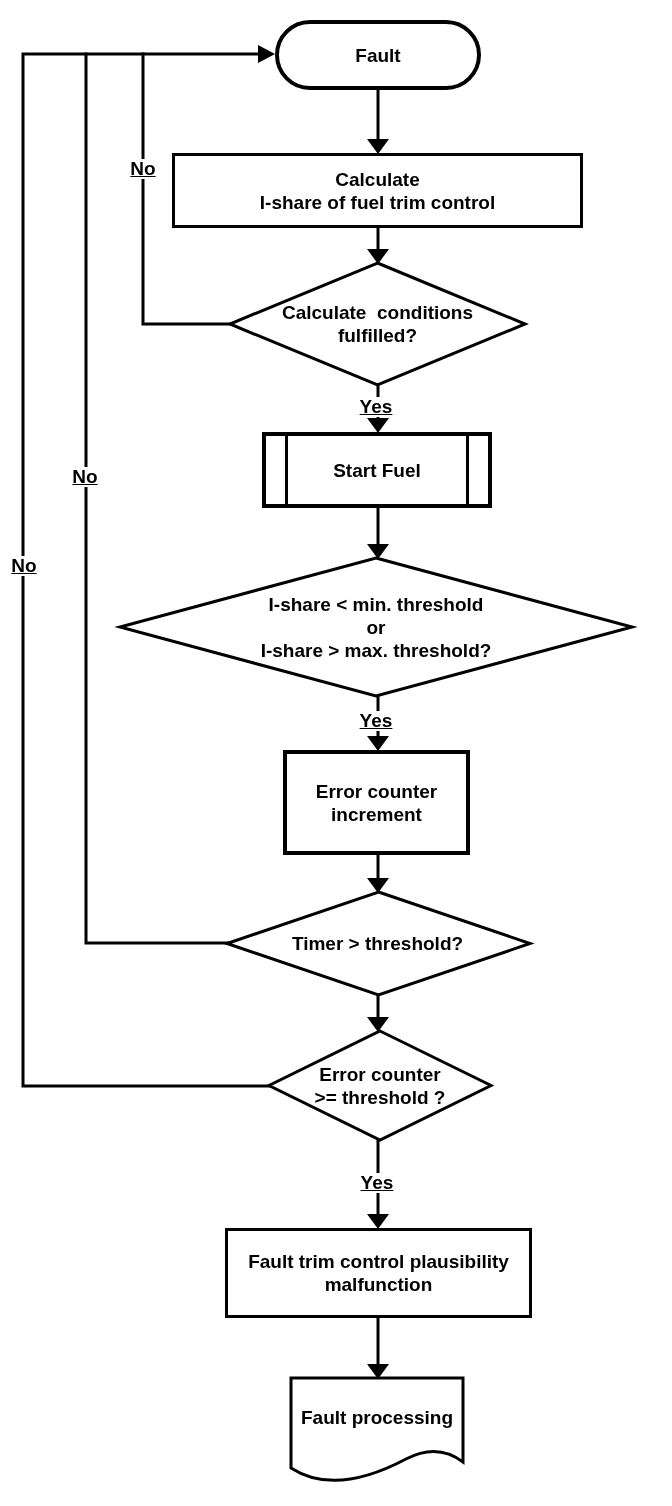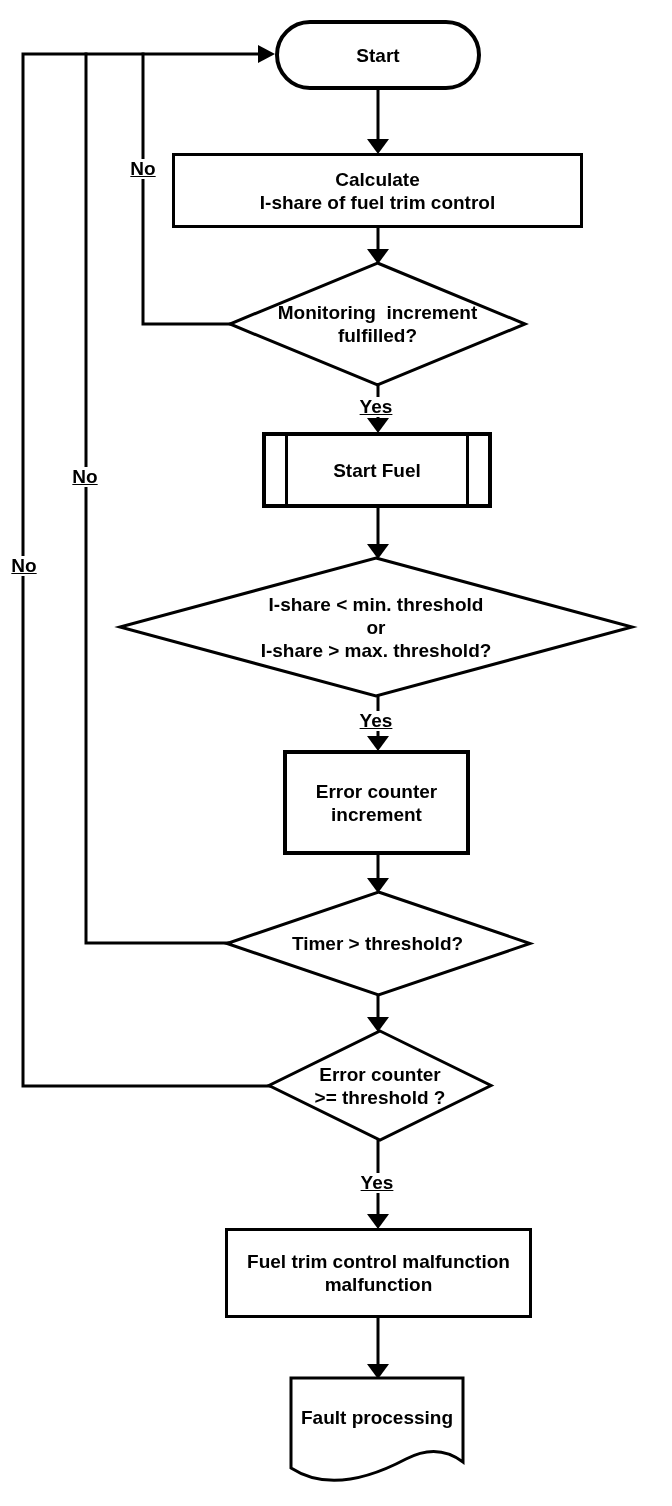--- a/index.html
+++ b/index.html
@@ -64,27 +64,27 @@
       <polygon points="367,544 389,544 378,559"></polygon>
       <polygon points="367,736 389,736 378,751"></polygon>
       <polygon points="367,878 389,878 378,893"></polygon>
       <polygon points="367,1017 389,1017 378,1032"></polygon>
       <polygon points="367,1214 389,1214 378,1229"></polygon>
       <polygon points="367,1364 389,1364 378,1379"></polygon>
     </g>
   </svg>
 
   <div class="node pill" style="left:275px;top:20px;width:206px;height:70px;"></div>
-  <div class="txt" style="left:275px;top:20px;width:206px;height:70px;">Start</div>
+  <div class="txt" style="left:275px;top:20px;width:206px;height:70px;">Fault</div>
 
   <div class="node" style="left:172px;top:153px;width:411px;height:75px;"></div>
   <div class="txt" style="left:172px;top:153px;width:411px;height:75px;">Calculate
 I-share of fuel trim control</div>
 
-  <div class="txt" style="left:230px;top:263px;width:295px;height:122px;">Monitoring  increment
+  <div class="txt" style="left:230px;top:263px;width:295px;height:122px;">Calculate  conditions
 fulfilled?</div>
 
   <div class="node thick" style="left:262px;top:432px;width:230px;height:76px;">
     <div class="inner-line" style="left:19px;"></div>
     <div class="inner-line" style="right:19px;"></div>
   </div>
   <div class="txt" style="left:262px;top:432px;width:230px;height:76px;">Start Fuel</div>
 
   <div class="txt" style="left:120px;top:558px;width:512px;height:138px;">I-share &lt; min. threshold
 or
@@ -93,21 +93,21 @@
   <div class="node thick" style="left:283px;top:750px;width:187px;height:105px;"></div>
   <div class="txt" style="left:283px;top:750px;width:187px;height:105px;">Error counter
 increment</div>
 
   <div class="txt" style="left:226px;top:892px;width:303px;height:103px;">Timer &gt; threshold?</div>
 
   <div class="txt" style="left:269px;top:1031px;width:222px;height:109px;">Error counter
 &gt;= threshold ?</div>
 
   <div class="node" style="left:225px;top:1228px;width:307px;height:90px;"></div>
-  <div class="txt" style="left:225px;top:1228px;width:307px;height:90px;">Fuel trim control malfunction
+  <div class="txt" style="left:225px;top:1228px;width:307px;height:90px;">Fault trim control plausibility
 malfunction</div>
 
   <div class="txt" style="left:291px;top:1380px;width:172px;height:74px;">Fault processing</div>
 
   <div class="edge-label" style="left:143px;top:169px;">No</div>
   <div class="edge-label" style="left:85px;top:477px;">No</div>
   <div class="edge-label" style="left:24px;top:566px;">No</div>
   <div class="edge-label" style="left:376px;top:407px;">Yes</div>
   <div class="edge-label" style="left:376px;top:721px;">Yes</div>
   <div class="edge-label" style="left:377px;top:1183px;">Yes</div>

